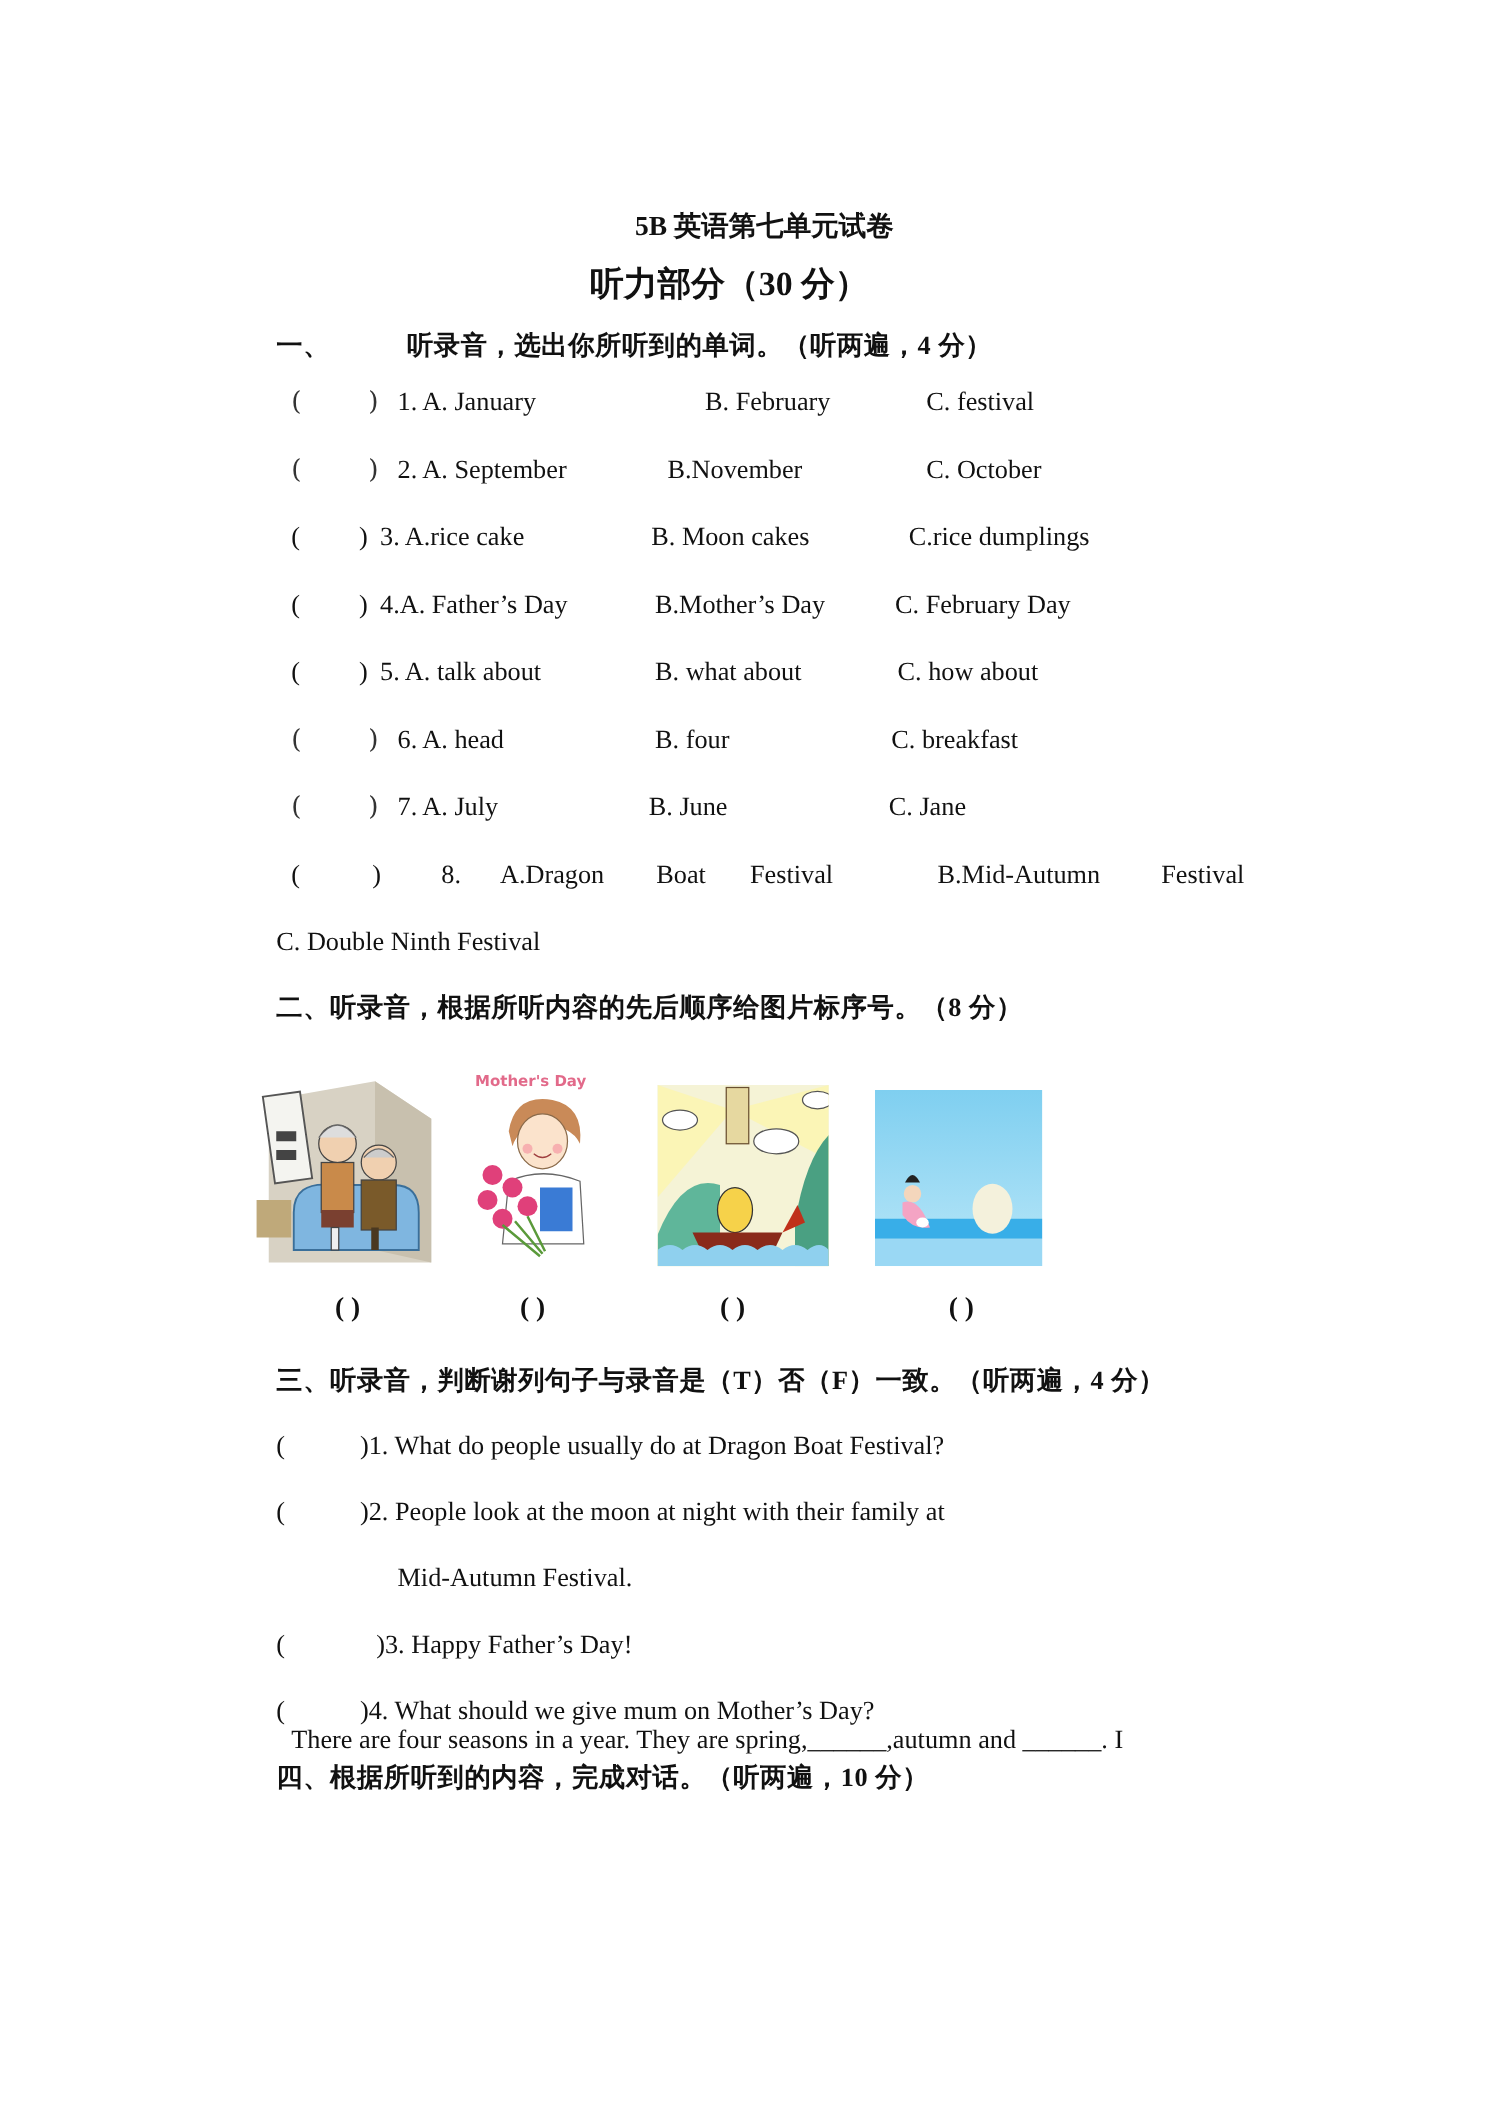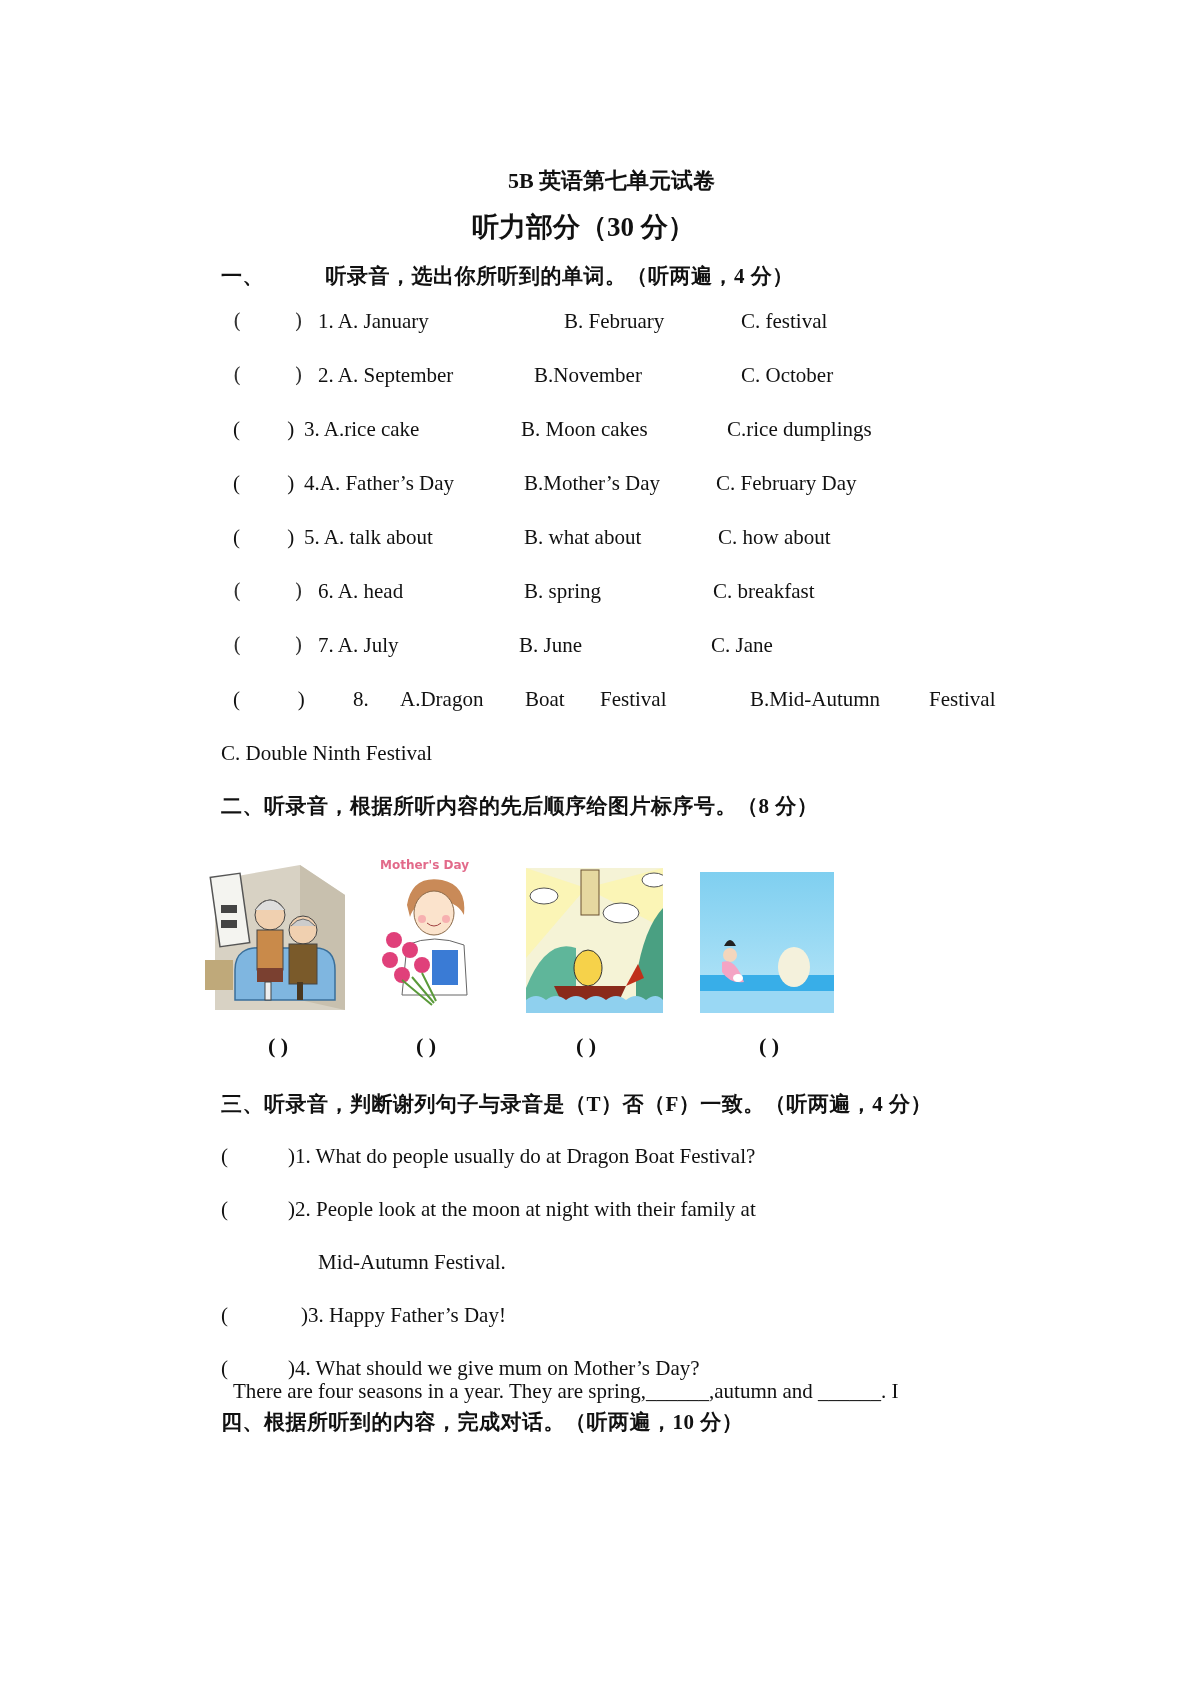--- a/index.html
+++ b/index.html
@@ -50,21 +50,21 @@
   <div class="abs row" style="top:470px;left:508px;">B.Mother’s Day</div>
   <div class="abs row" style="top:470px;left:700px;">C. February Day</div>
 
   <div class="abs row" style="top:524px;left:217px;">(&nbsp;&nbsp;&nbsp;&nbsp;&nbsp;&nbsp;&nbsp;&nbsp;&nbsp;)</div>
   <div class="abs row" style="top:524px;left:288px;">5. A. talk about</div>
   <div class="abs row" style="top:524px;left:508px;">B. what about</div>
   <div class="abs row" style="top:524px;left:702px;">C. how about</div>
 
   <div class="abs row" style="top:578px;left:217px;"><span class="paren-thin">(&nbsp;&nbsp;&nbsp;&nbsp;&nbsp;&nbsp;&nbsp;&nbsp;)</span></div>
   <div class="abs row" style="top:578px;left:302px;">6. A. head</div>
-  <div class="abs row" style="top:578px;left:508px;">B. spring</div>
+  <div class="abs row" style="top:578px;left:508px;">B. four</div>
   <div class="abs row" style="top:578px;left:697px;">C. breakfast</div>
 
   <div class="abs row" style="top:632px;left:217px;"><span class="paren-thin">(&nbsp;&nbsp;&nbsp;&nbsp;&nbsp;&nbsp;&nbsp;&nbsp;)</span></div>
   <div class="abs row" style="top:632px;left:302px;">7. A. July</div>
   <div class="abs row" style="top:632px;left:503px;">B. June</div>
   <div class="abs row" style="top:632px;left:695px;">C. Jane</div>
 
   <div class="abs row" style="top:686px;left:217px;">(&nbsp;&nbsp;&nbsp;&nbsp;&nbsp;&nbsp;&nbsp;&nbsp;&nbsp;&nbsp;&nbsp;)</div>
   <div class="abs row" style="top:686px;left:337px;">8.</div>
   <div class="abs row" style="top:686px;left:384px;">A.Dragon</div>

